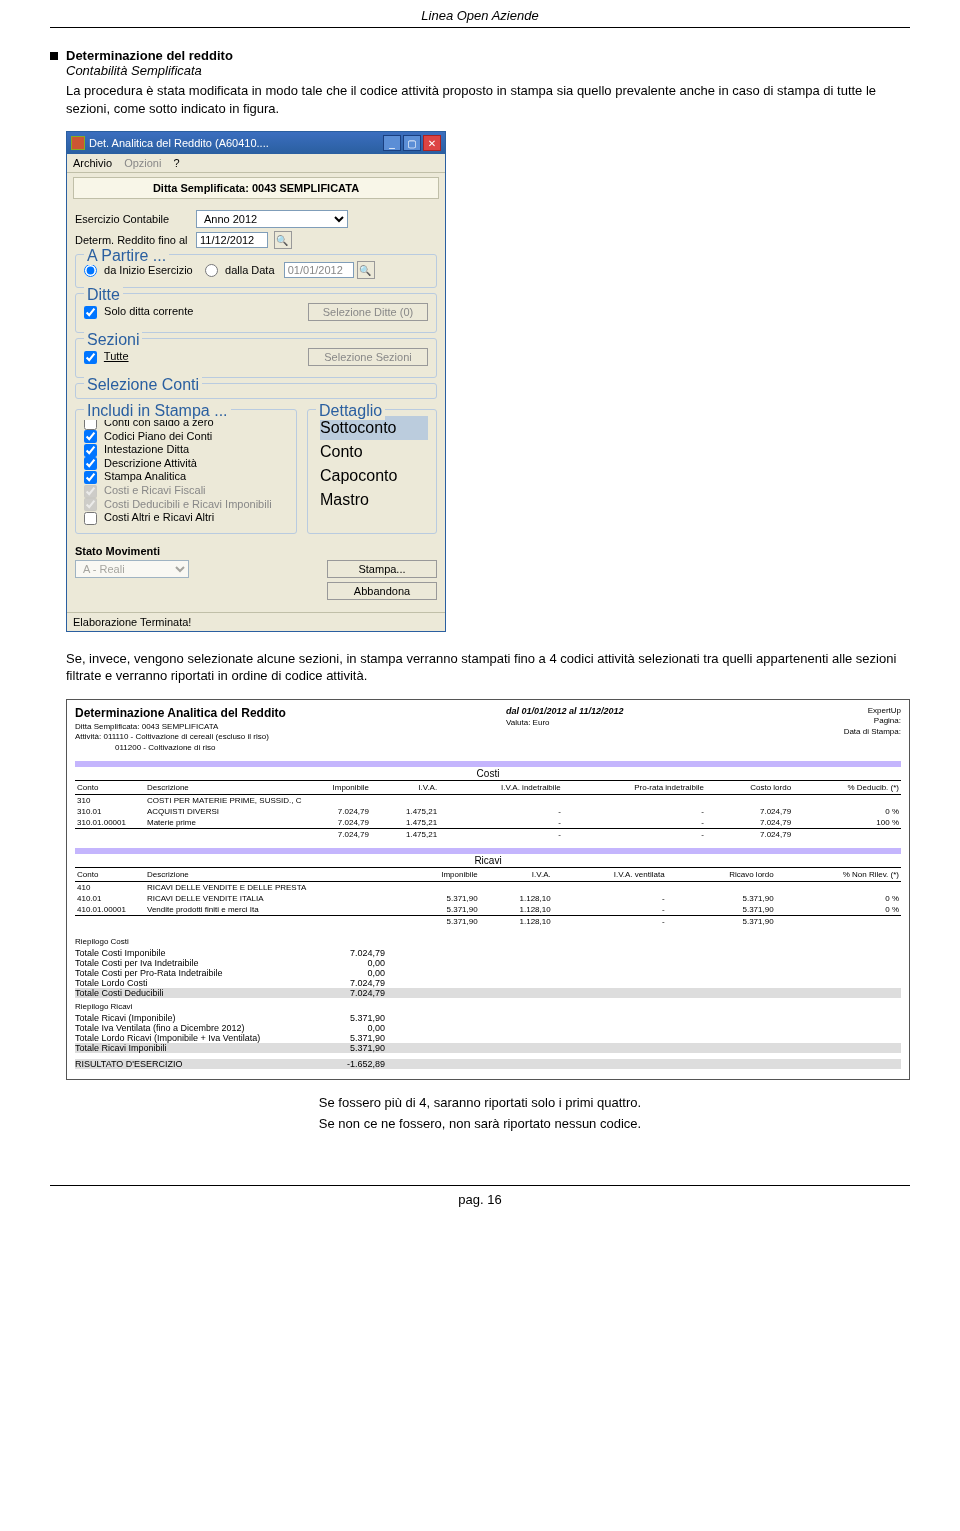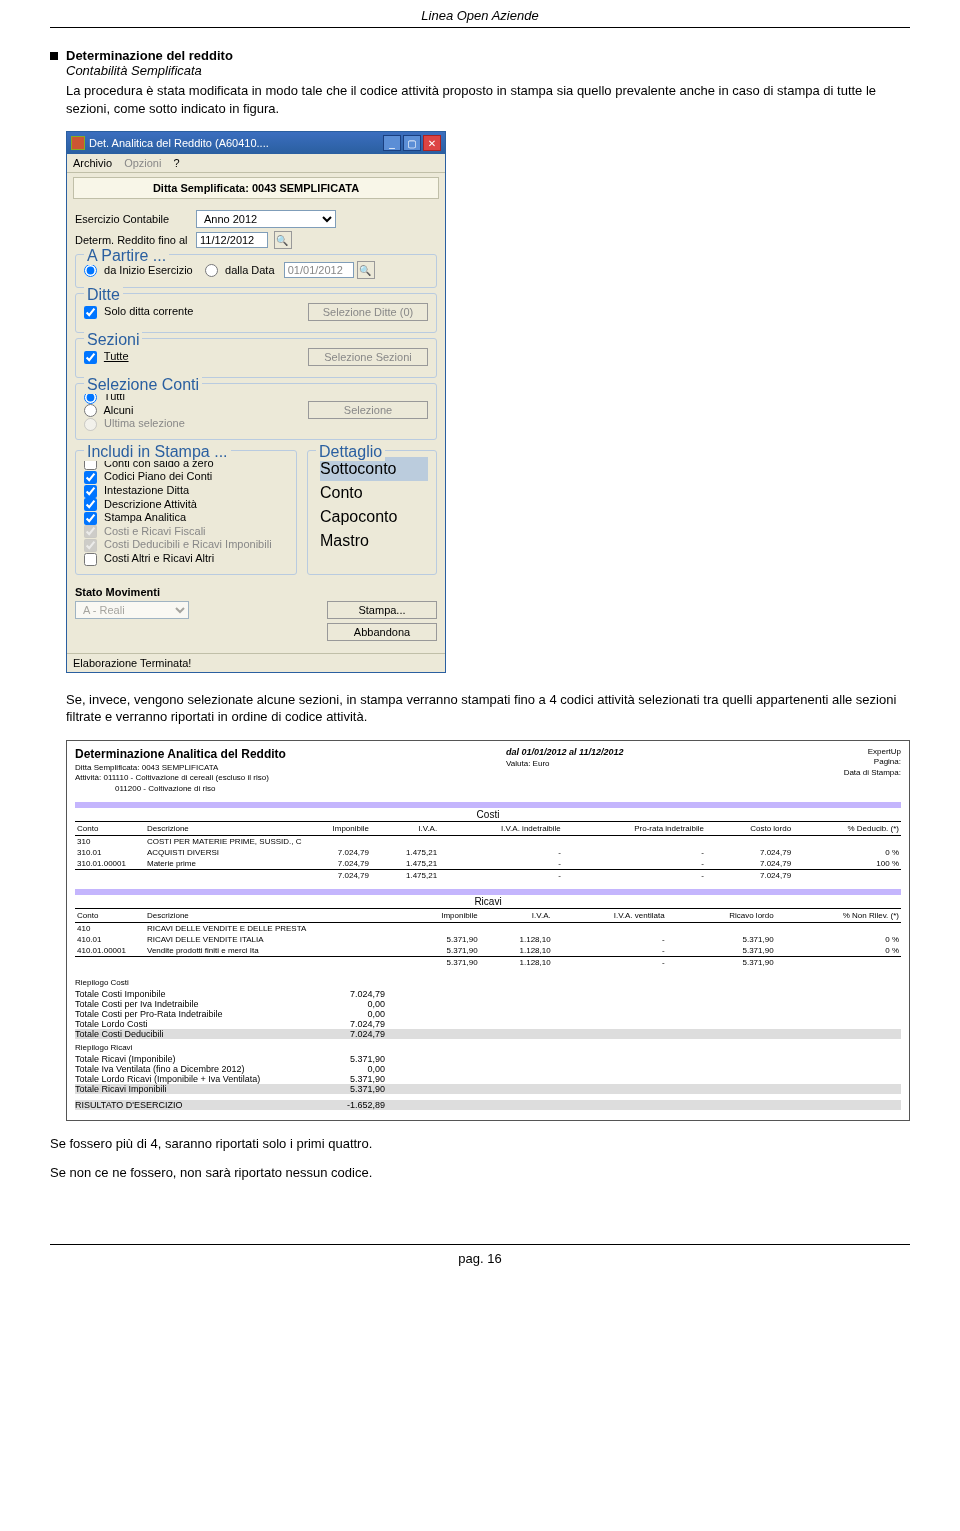--- a/index.html
+++ b/index.html
@@ -51,21 +51,21 @@
   table.rpt th.r, table.rpt td.r { text-align: right; }
   table.rpt td { padding: 1px 2px; }
   tr.bold td { font-weight: normal; }
   tr.total td { border-top:1px solid #000; }
   .riepilogo { margin-top:10px; }
   .riepilogo h4 { font-size:8px; font-weight: normal; margin:4px 0 2px; }
   .sum-row { display:flex; }
   .sum-row .lbl { width: 230px; }
   .sum-row .val { width: 80px; text-align:right; }
   .sum-row.hi { background:#ddd; }
-  .after-text { line-height:1.35; margin:12px 0; }
+  .after-text { line-height:1.35; margin:3px 0;text-align:center; }
   .page-footer { border-top:1px solid #000; text-align:center; padding:6px 0 12px; margin-top:30px; }
 
   input[type=checkbox], input[type=radio]{ margin-right:4px; vertical-align:middle; }
   .disabled { color:#888; }
 </style>
 </head>
 <body>
 
 <div class="page-header">Linea Open Aziende</div>
 
@@ -95,21 +95,21 @@
     <div class="menubar">
       <span>Archivio</span>
       <span>Opzioni</span>
       <span>?</span>
     </div>
     <div class="banner">Ditta Semplificata: 0043 SEMPLIFICATA</div>
 
     <div class="form-body">
       <div class="row">
         <label>Esercizio Contabile</label>
-        <select style="width:140px;">
+        <select style="width:152px;">
           <option>Anno 2012</option>
         </select>
       </div>
       <div class="row">
         <label>Determ. Reddito fino al</label>
         <input type="text" style="width: 72px;" value="11/12/2012">
         <span class="lookup-btn">🔍</span>
       </div>
 
       <div class="group">
@@ -135,30 +135,20 @@
         <span class="group-title">Sezioni</span>
         <div class="row">
           <label><input type="checkbox" checked="" style=""> <span style="text-decoration:underline;">Tutte</span></label>
           <span style="flex:1"></span>
           <div class="btn-wide">Selezione Sezioni</div>
         </div>
       </div>
 
       <div class="group">
         <span class="group-title">Selezione Conti</span>
-        <div class="split">
-          <div class="col">
-            <div><label><input type="radio" checked="" style=""> <span>Tutti</span></label></div>
-            <div><label><input type="radio" style=""> <span>Alcuni</span></label></div>
-            <div class="disabled"><label><input type="radio" disabled="" style=""> <span>Ultima selezione</span></label></div>
-          </div>
-          <div class="col" style="display:flex;align-items:center;justify-content:flex-end;">
-            <div class="btn-wide">Selezione</div>
-          </div>
-        </div>
       </div>
 
       <div class="split">
         <div class="group col">
           <span class="group-title">Includi in Stampa ...</span>
           <div><label><input type="checkbox" style=""> <span>Conti con saldo a zero</span></label></div>
           <div><label><input type="checkbox" checked="" style=""> <span>Codici Piano dei Conti</span></label></div>
           <div><label><input type="checkbox" checked="" style=""> <span>Intestazione Ditta</span></label></div>
           <div><label><input type="checkbox" checked="" style=""> <span>Descrizione Attività</span></label></div>
           <div><label><input type="checkbox" checked="" style=""> <span>Stampa Analitica</span></label></div>

